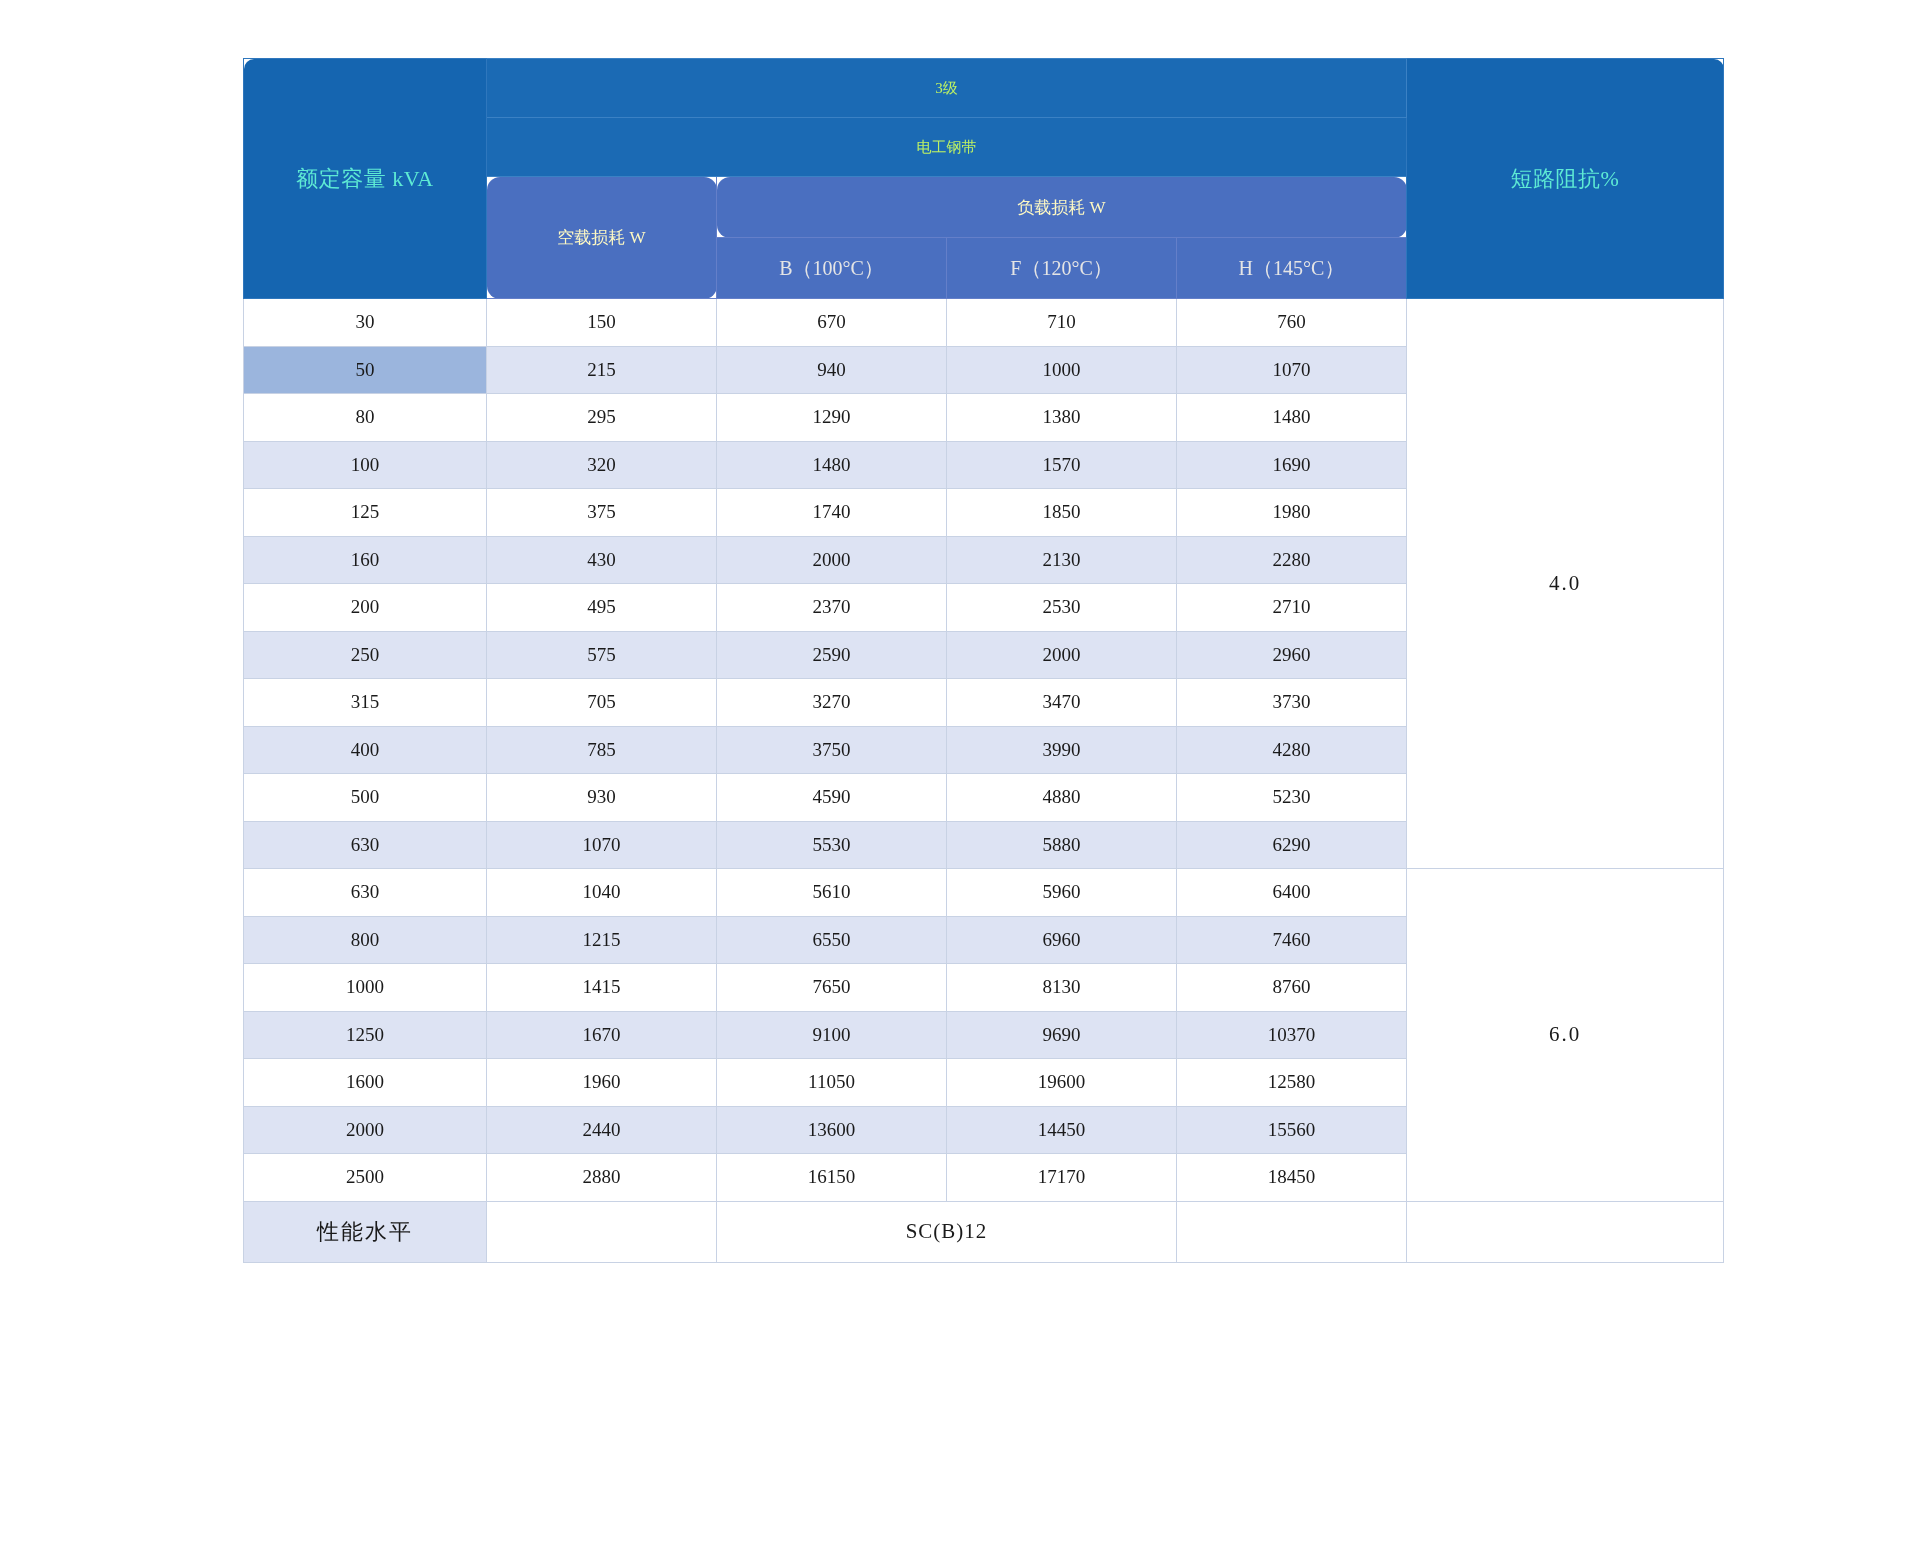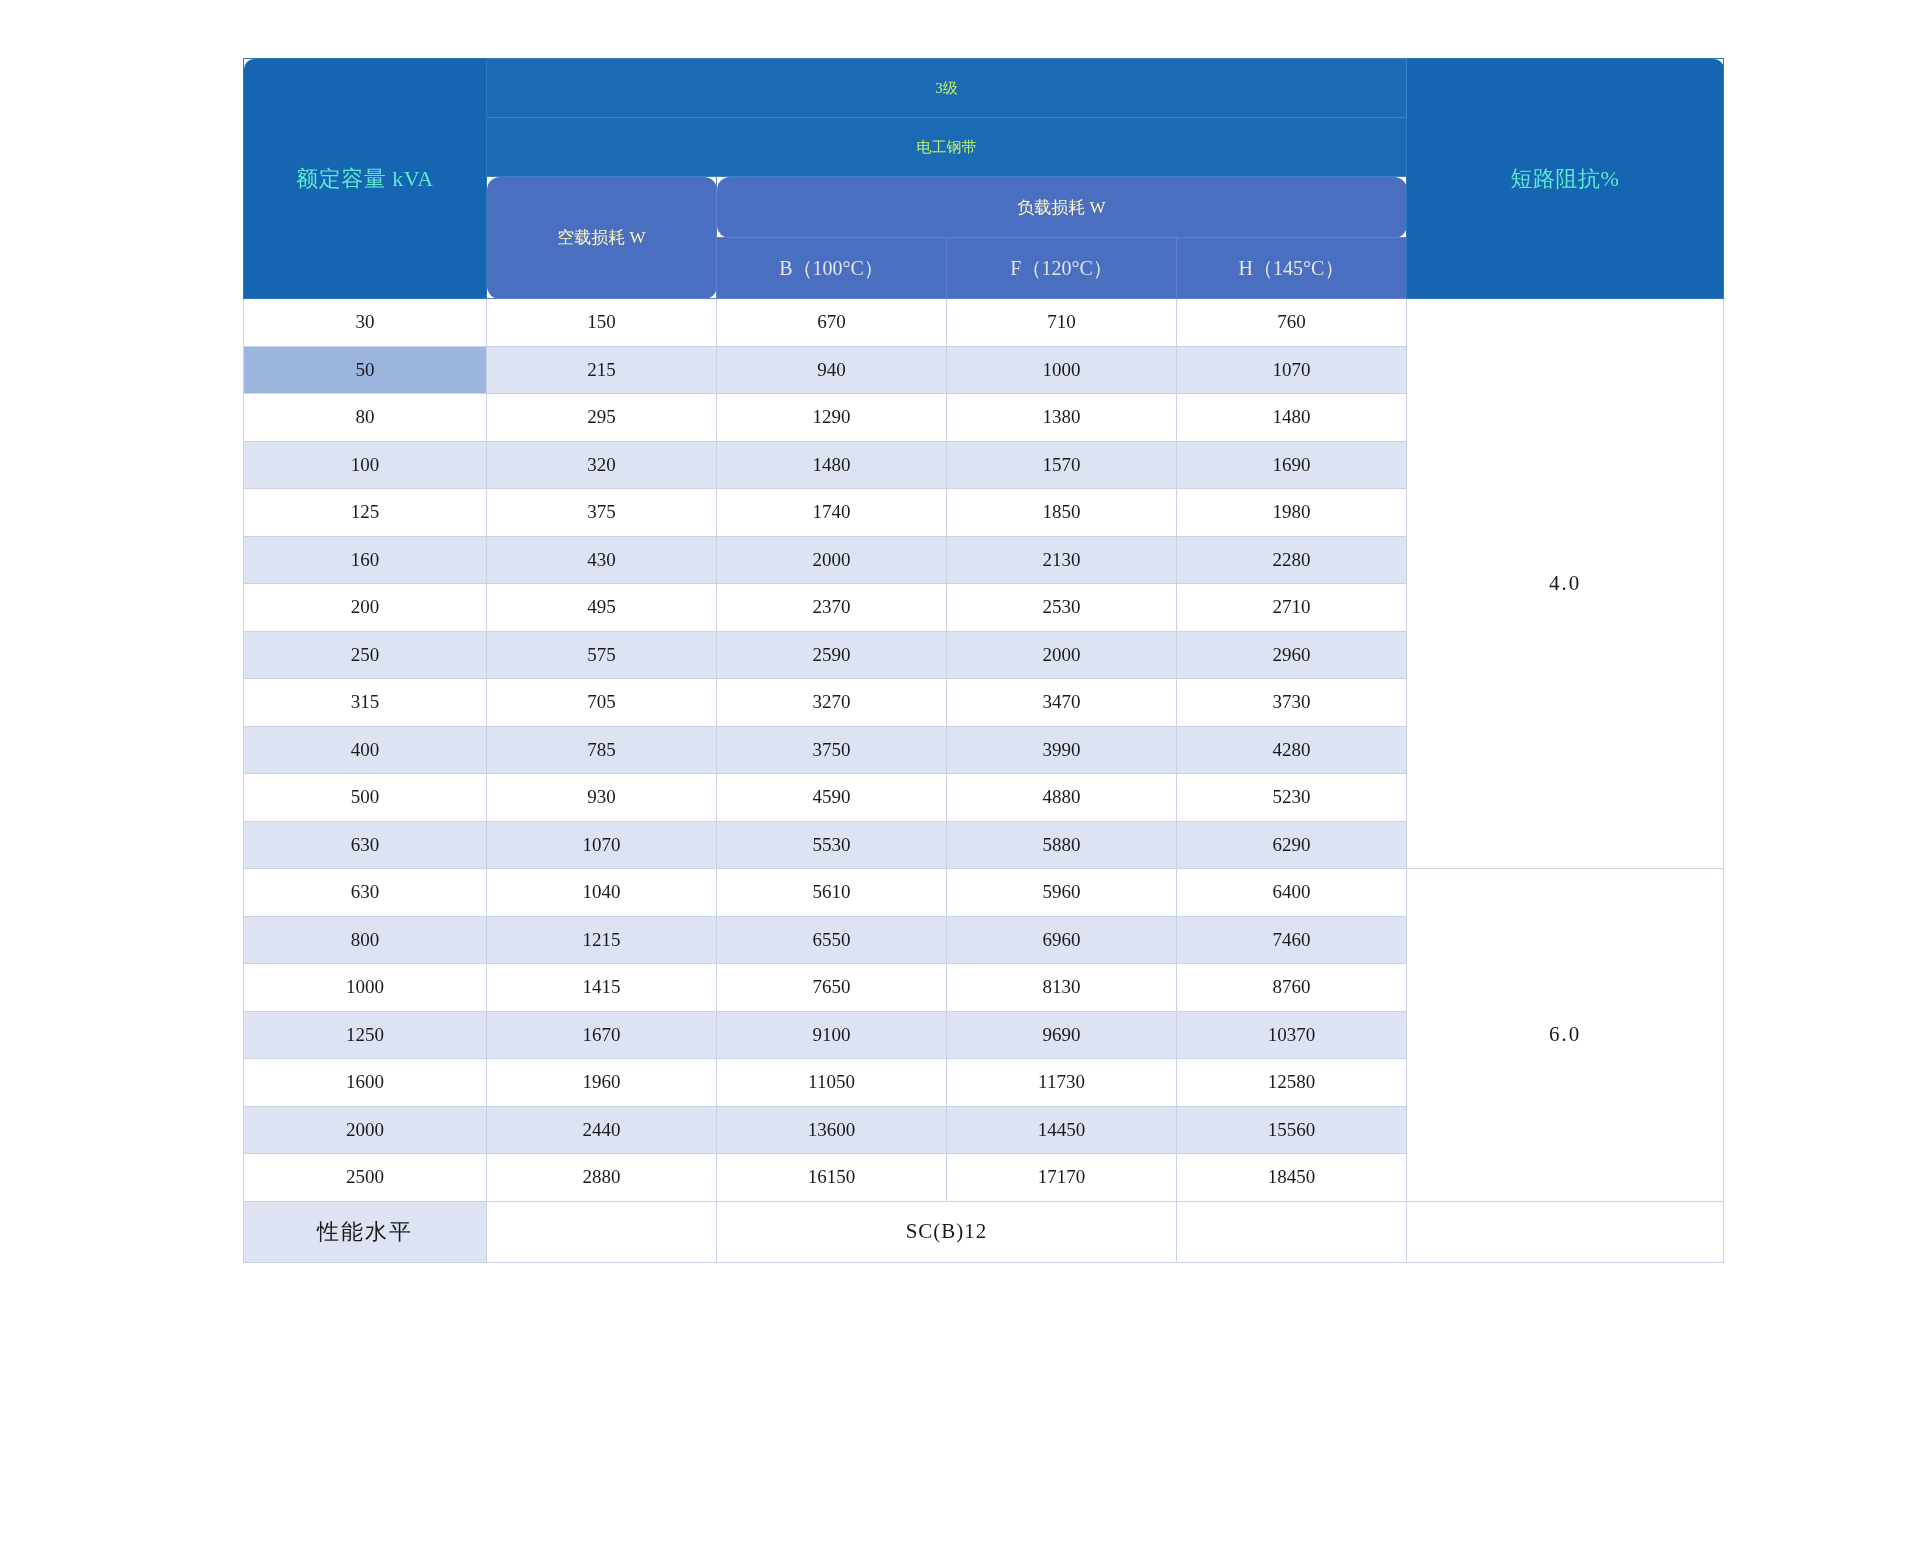--- a/index.html
+++ b/index.html
@@ -263,21 +263,21 @@
             <td class="num">1250</td>
             <td class="num">1670</td>
             <td class="num">9100</td>
             <td class="num">9690</td>
             <td class="num">10370</td>
           </tr>
           <tr class="row-white">
             <td class="num">1600</td>
             <td class="num">1960</td>
             <td class="num">11050</td>
-            <td class="num">11730</td>
+            <td class="num">19600</td>
             <td class="num">12580</td>
           </tr>
           <tr class="row-alt">
             <td class="num">2000</td>
             <td class="num">2440</td>
             <td class="num">13600</td>
             <td class="num">14450</td>
             <td class="num">15560</td>
           </tr>
           <tr class="row-white">

